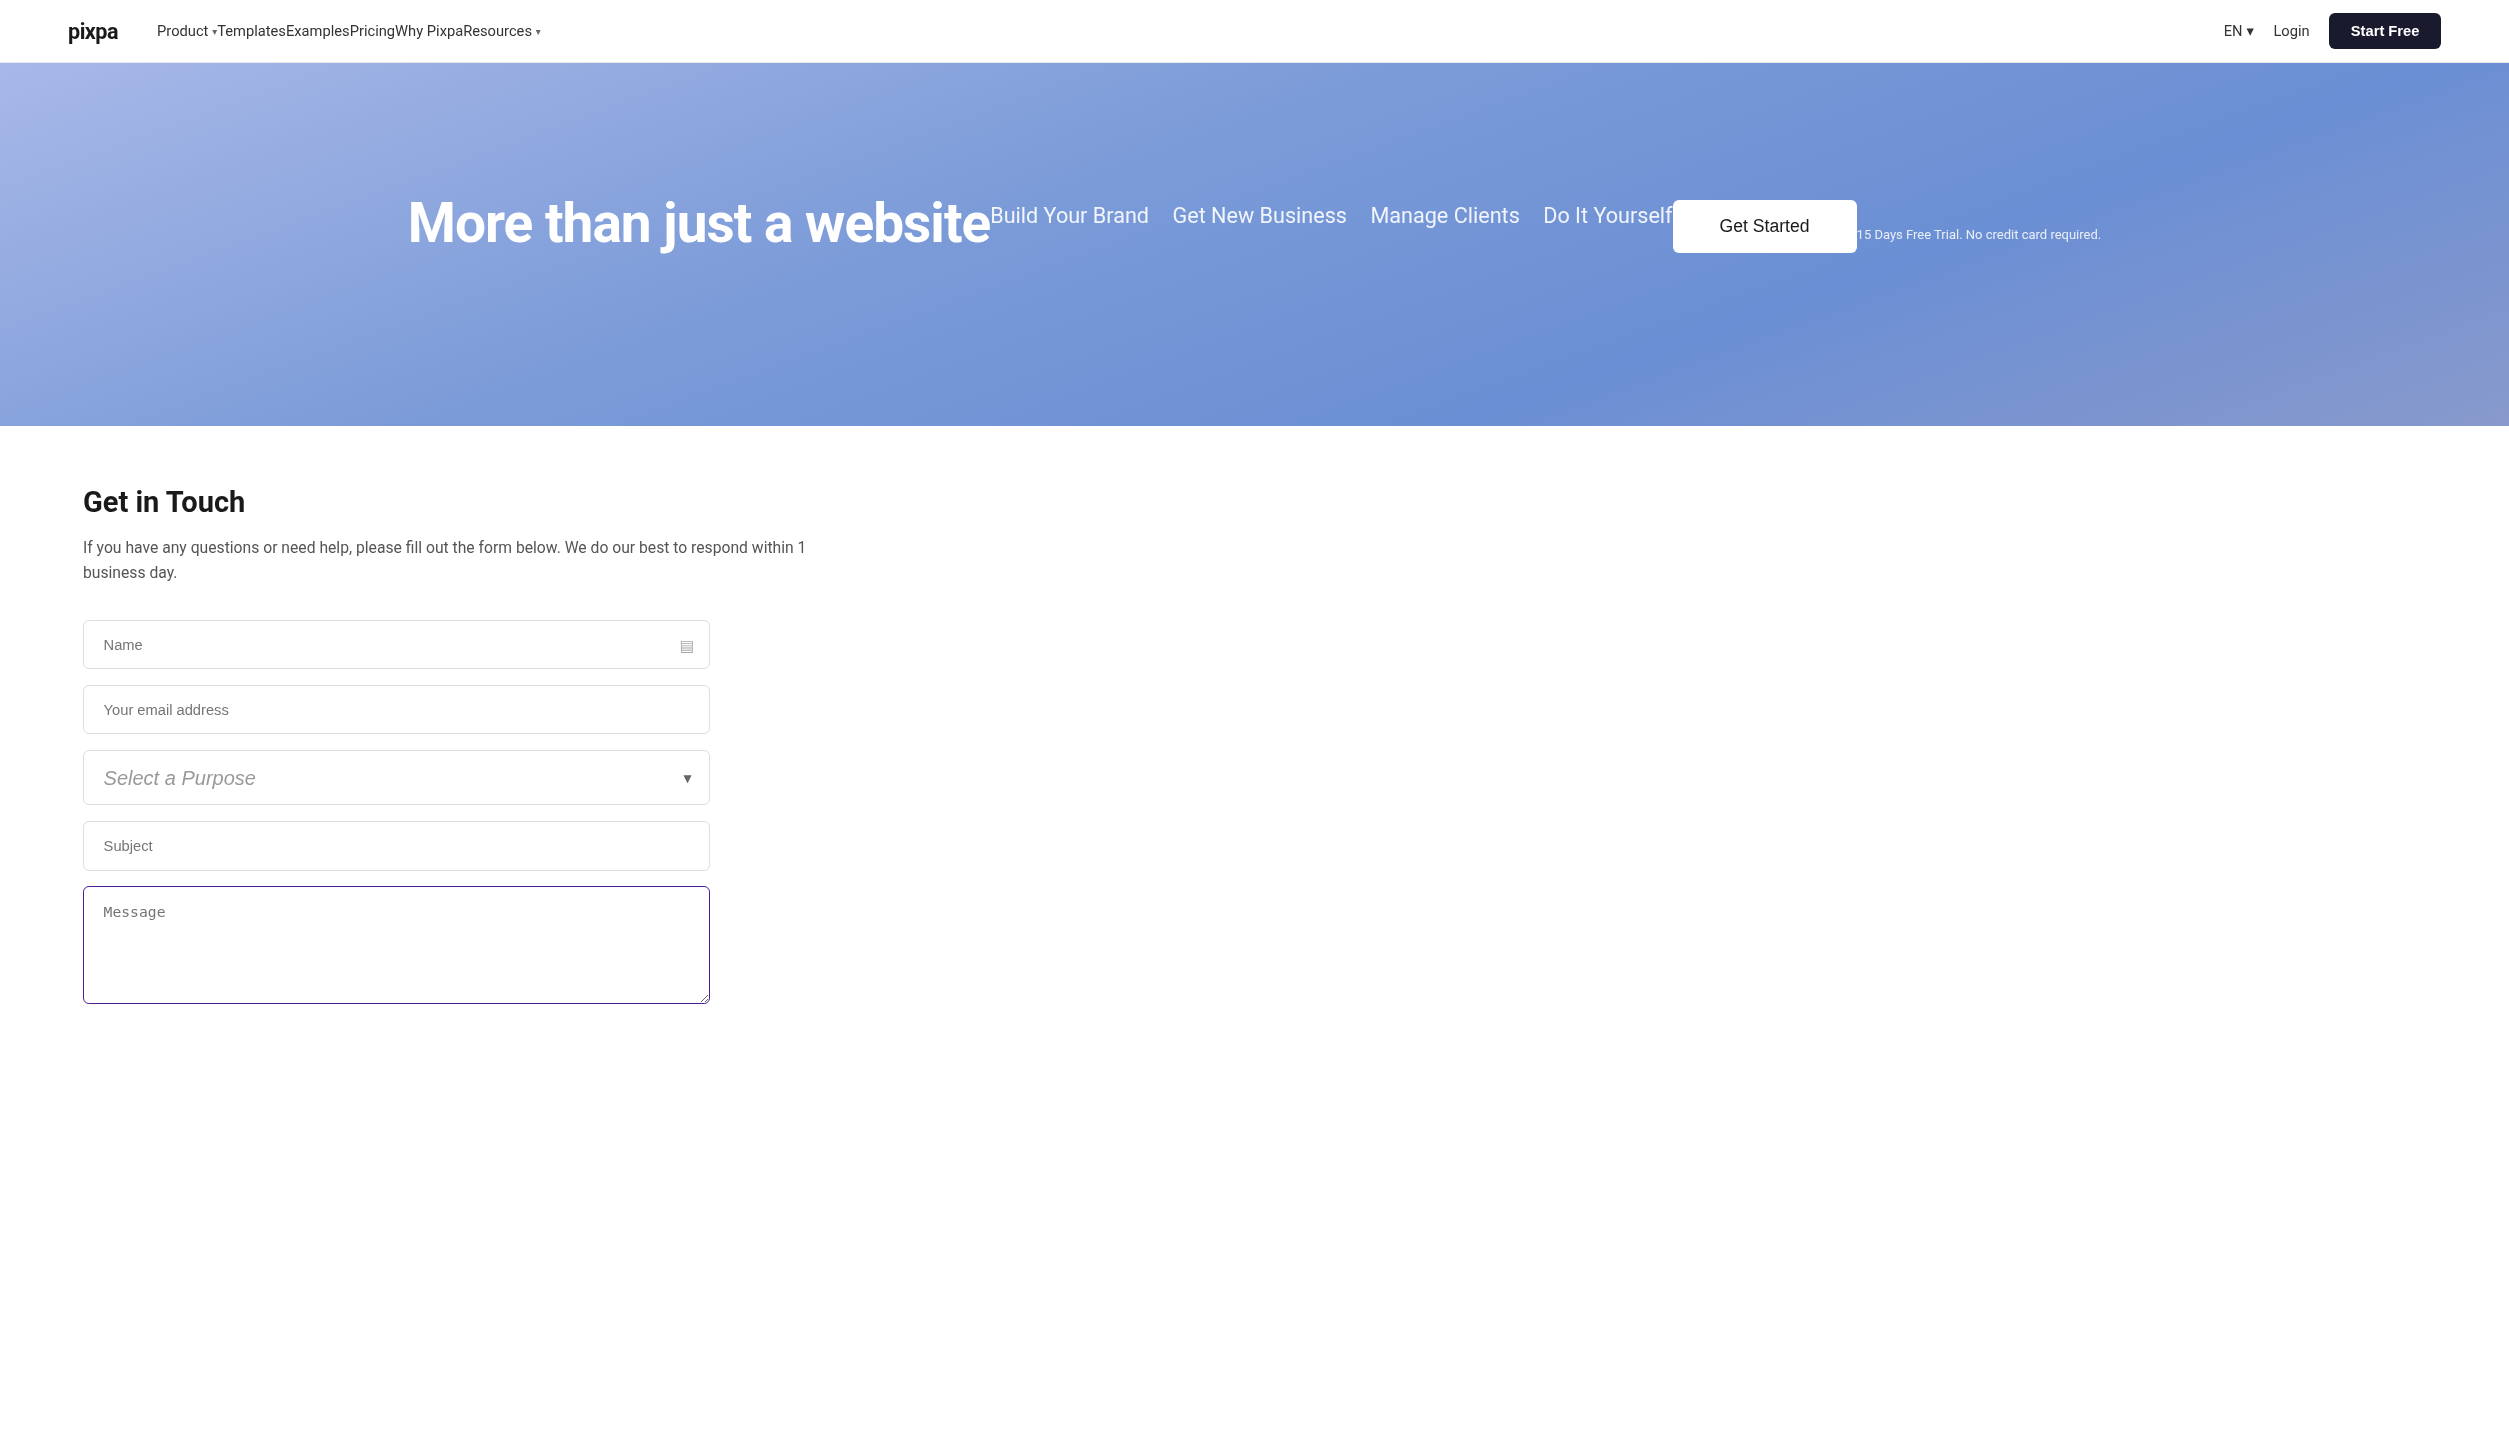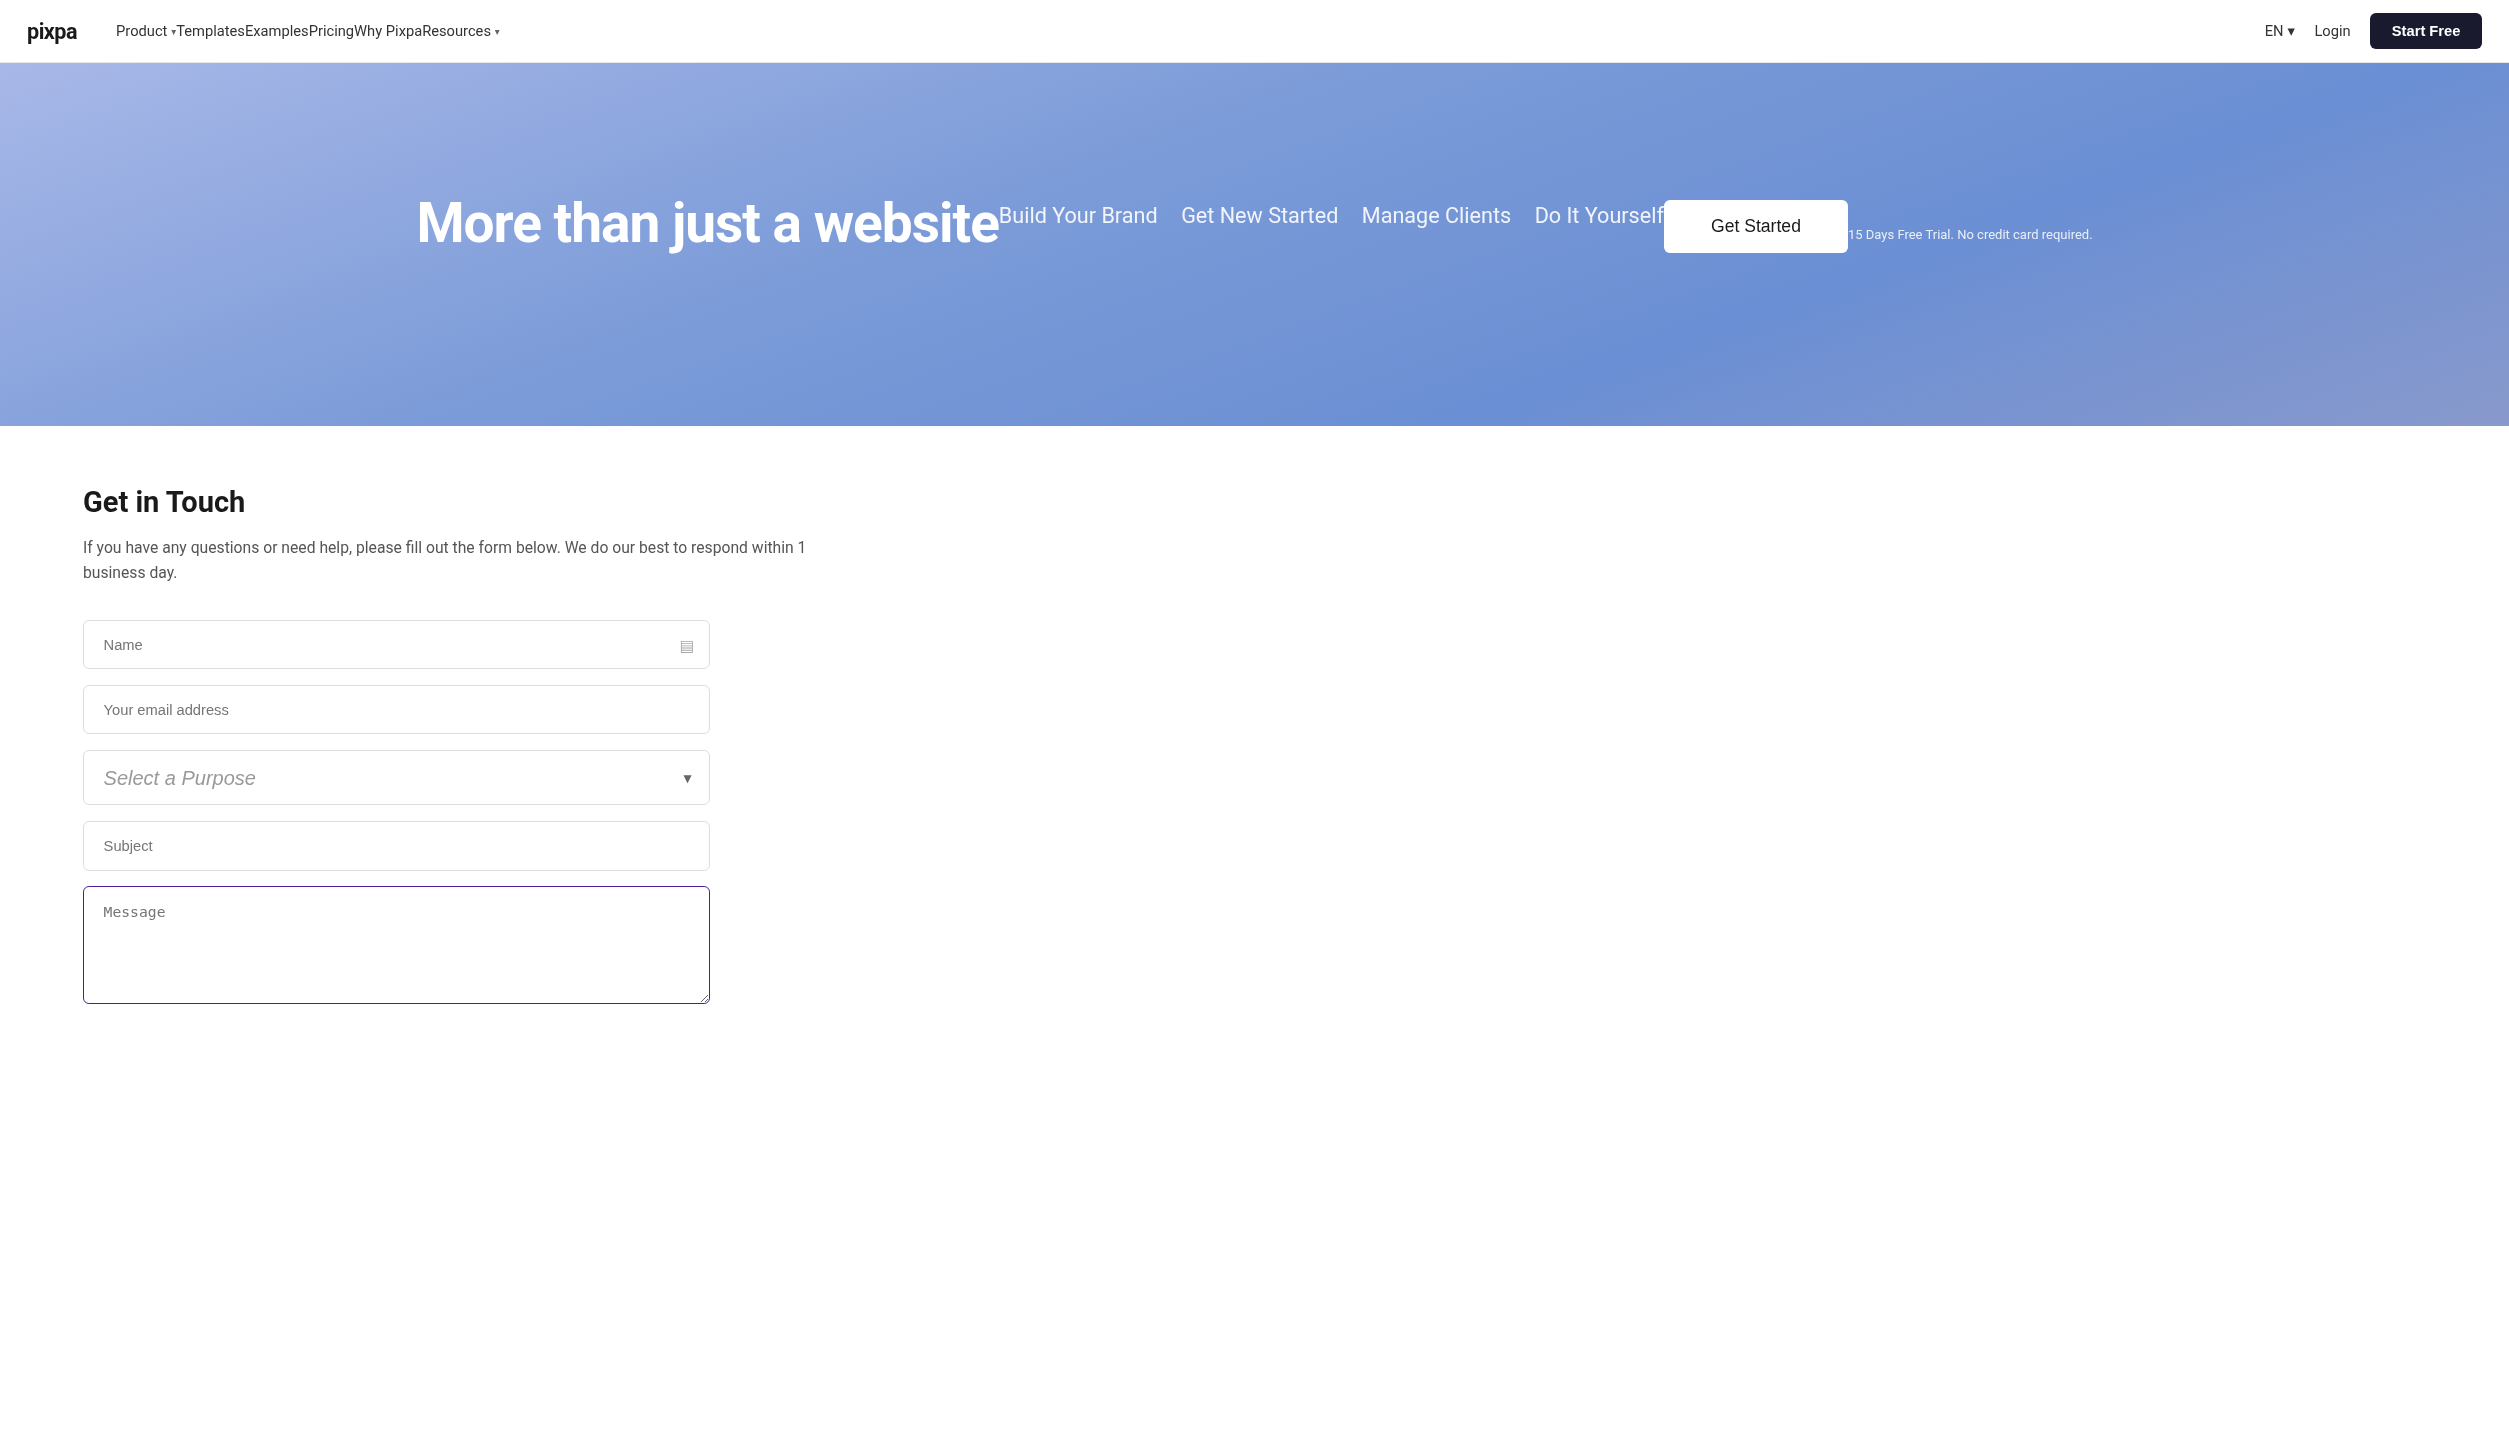--- a/index.html
+++ b/index.html
@@ -12,21 +12,21 @@
       font-family: -apple-system, BlinkMacSystemFont, 'Segoe UI', Roboto, Helvetica, Arial, sans-serif;
       background: #ffffff;
       color: #333;
     }
 
     
     .navbar {
       display: flex;
       align-items: center;
       justify-content: space-between;
-      padding: 0 27px;
+      padding: 0 68px;
       height: 63px;
       background: #ffffff;
       border-bottom: 1px solid #e8e8e8;
       position: sticky;
       top: 0;
       z-index: 100;
     }
 
     .navbar-left {
       display: flex;
@@ -290,21 +290,21 @@
     </div>
     <a class="login-link" href="#">Login</a>
     <button class="start-free-btn">Start Free</button>
   </div>
 </nav>
 
 <section class="hero">
   <h1 class="hero-title">More than just a website</h1>
   <div class="hero-subtitle">
     <span>Build Your Brand</span>
-    <span>Get New Started</span>
+    <span>Get New Business</span>
     <span>Manage Clients</span>
     <span>Do It Yourself</span>
   </div>
   <button class="hero-cta">Get Started</button>
   <p class="hero-trial">15 Days Free Trial. No credit card required.</p>
 </section>
 
 <div class="main-content">
   <h2 class="section-title">Get in Touch</h2>
   <p class="section-description">If you have any questions or need help, please fill out the form below. We do our best to respond within 1 business day.</p>

